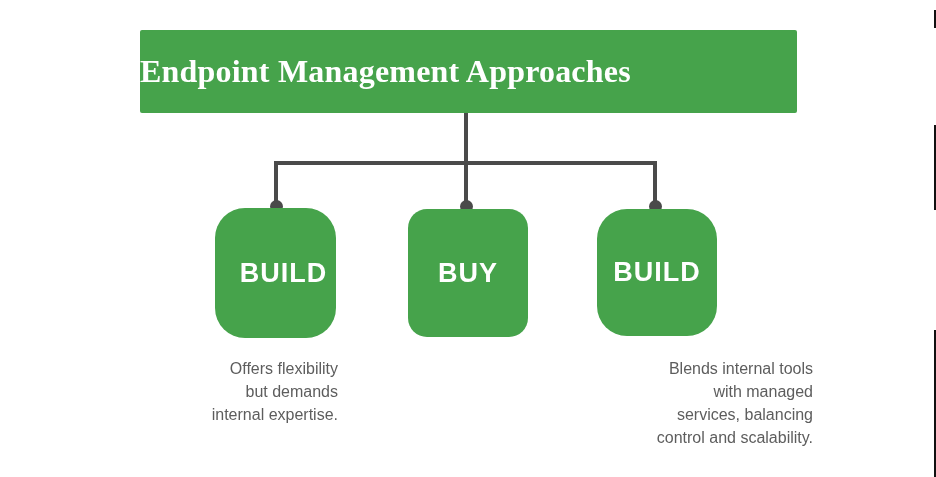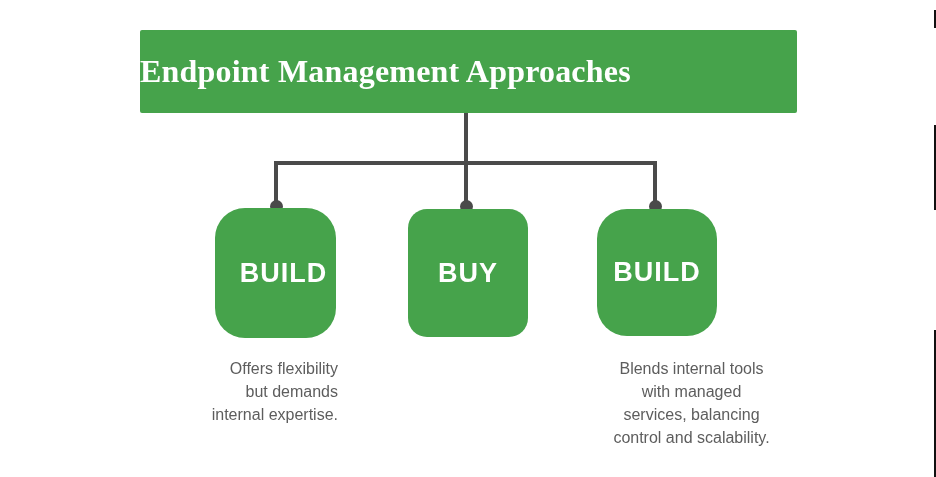--- a/index.html
+++ b/index.html
@@ -80,21 +80,21 @@
   .desc {
     position: absolute;
     top: 357px;
     color: var(--text_gray);
     font-size: 16px;
     line-height: 23px;
     white-space: pre-line;
   }
   .desc-build  { right: 598px; width: 210px; text-align: right; }  
   .desc-buy    { left: 357px;  width: 220px; text-align: center; } 
-  .desc-hybrid { left: 584px;  width: 215px; text-align: center; }
+  .desc-hybrid { left: 598px;  width: 215px; text-align: right; }
 
   
   .edge-mark { position: absolute; left: 934px; width: 2px; background: var(--mark); }
   .edge-mark-1 { top: 10px;  height: 18px; }
   .edge-mark-2 { top: 125px; height: 85px; }
   .edge-mark-3 { top: 330px; height: 147px; }
 </style>
 </head>
 <body>
 

